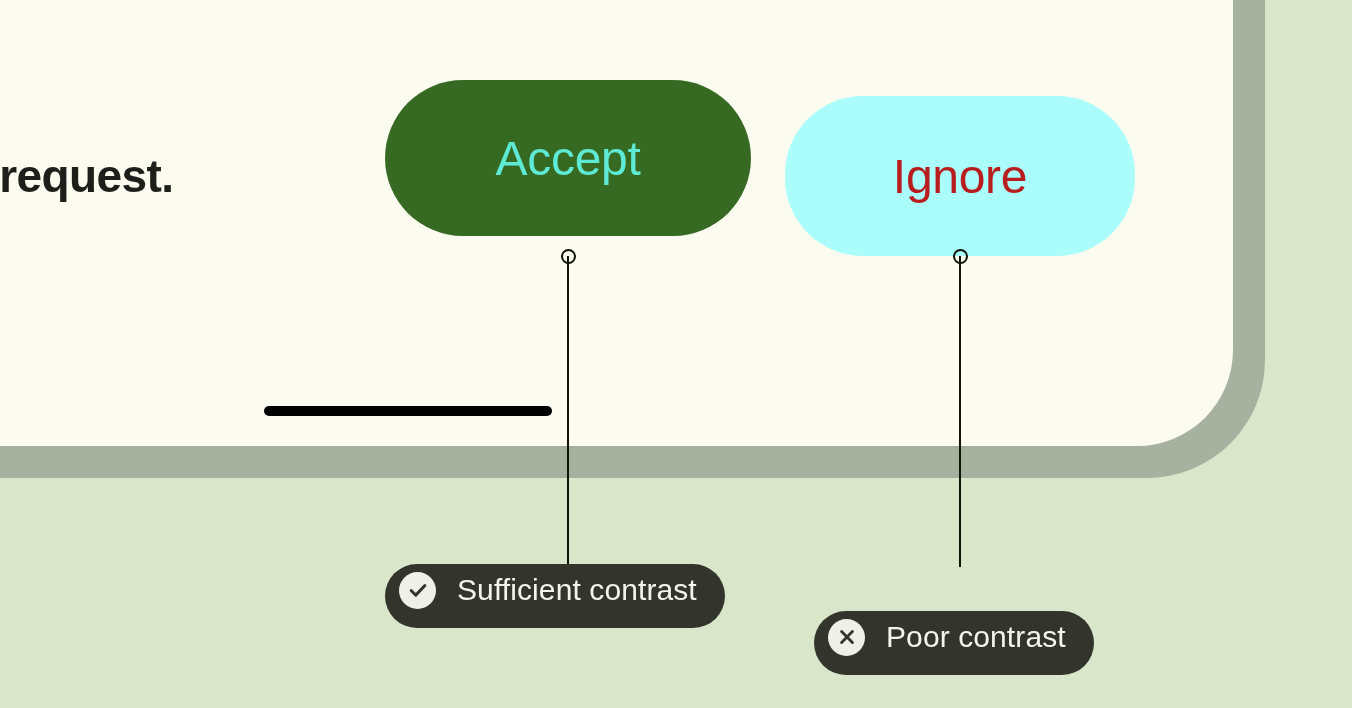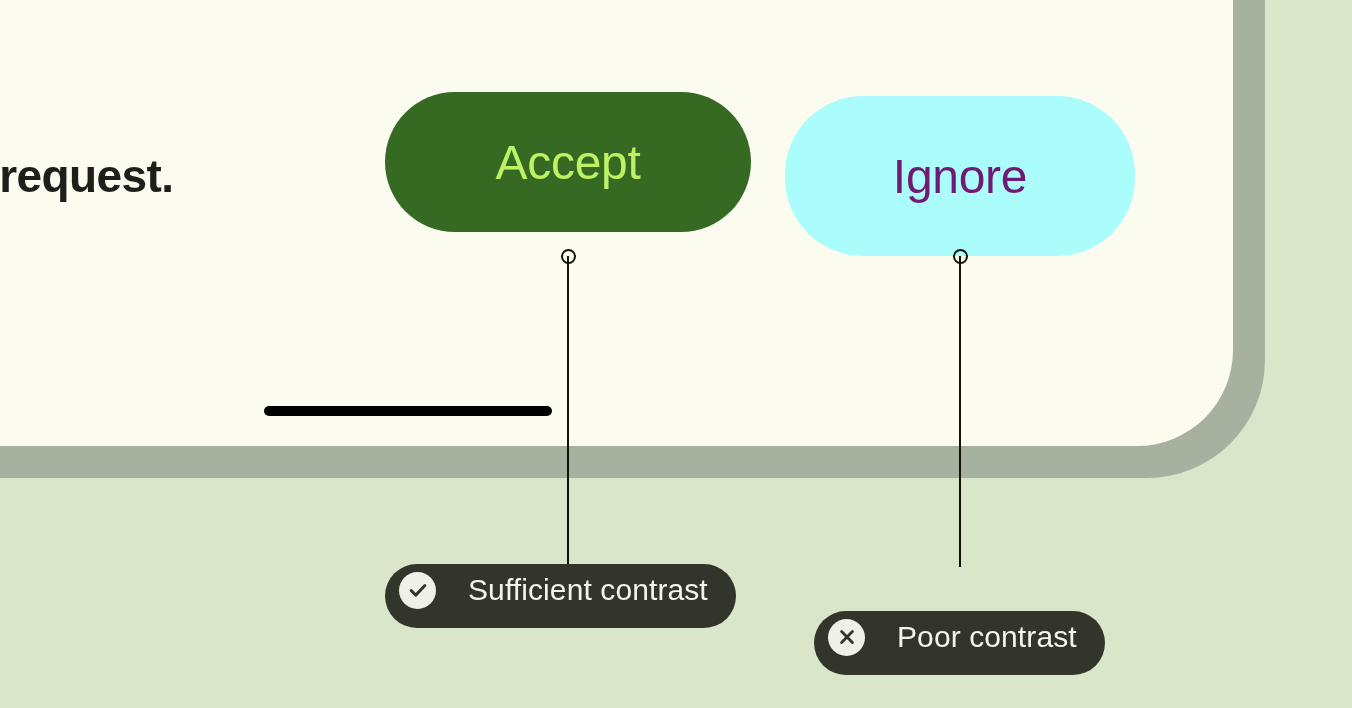--- a/index.html
+++ b/index.html
@@ -61,34 +61,34 @@
     border: none;
     cursor: pointer;
     font-family: "Liberation Sans", sans-serif;
     font-size: 48px;
     font-weight: 500;
     letter-spacing: -0.3px;
     padding: 0;
   }
   #btn-accept {
     left: 385px;
-    top: 92px;
+    top: 80px;
     width: 366px;
-    height: 140px;
+    height: 156px;
     background: #366a22;
-    color: #bef264;
+    color: #5eead4;
     border-radius: 80px;
   }
   #btn-ignore {
     left: 785px;
     top: 96px;
     width: 350px;
     height: 160px;
     background: #aafdfb;
-    color: #701a75;
+    color: #b91c1c;
     border-radius: 78px;
   }
 
   
   #home-indicator {
     position: absolute;
     left: 264px;
     top: 406px;
     width: 288px;
     height: 10px;
@@ -118,21 +118,21 @@
 
   
   .annot-badge {
     position: absolute;
     display: flex;
     align-items: center;
     height: 64px;
     background: #33352d;
     border-radius: 32px;
     padding: 0 28px 12px 14px;
-    gap: 32px;
+    gap: 21px;
   }
   #badge-sufficient { left: 385px; top: 564px; }
   #badge-poor       { left: 814px; top: 564px; margin-top: 47px; }
 
   .annot-icon {
     width: 37px;
     height: 37px;
     border-radius: 50%;
     background: #eff0e7;
     display: flex;

